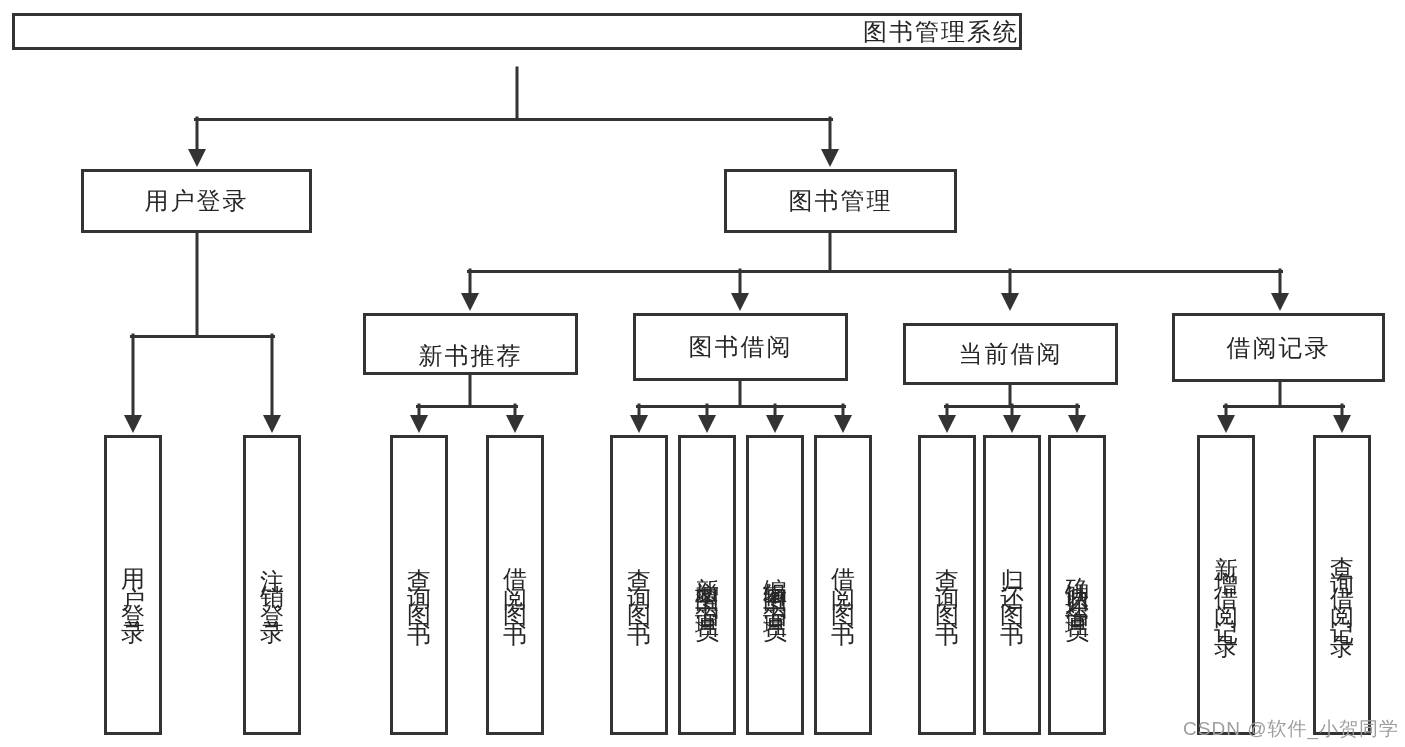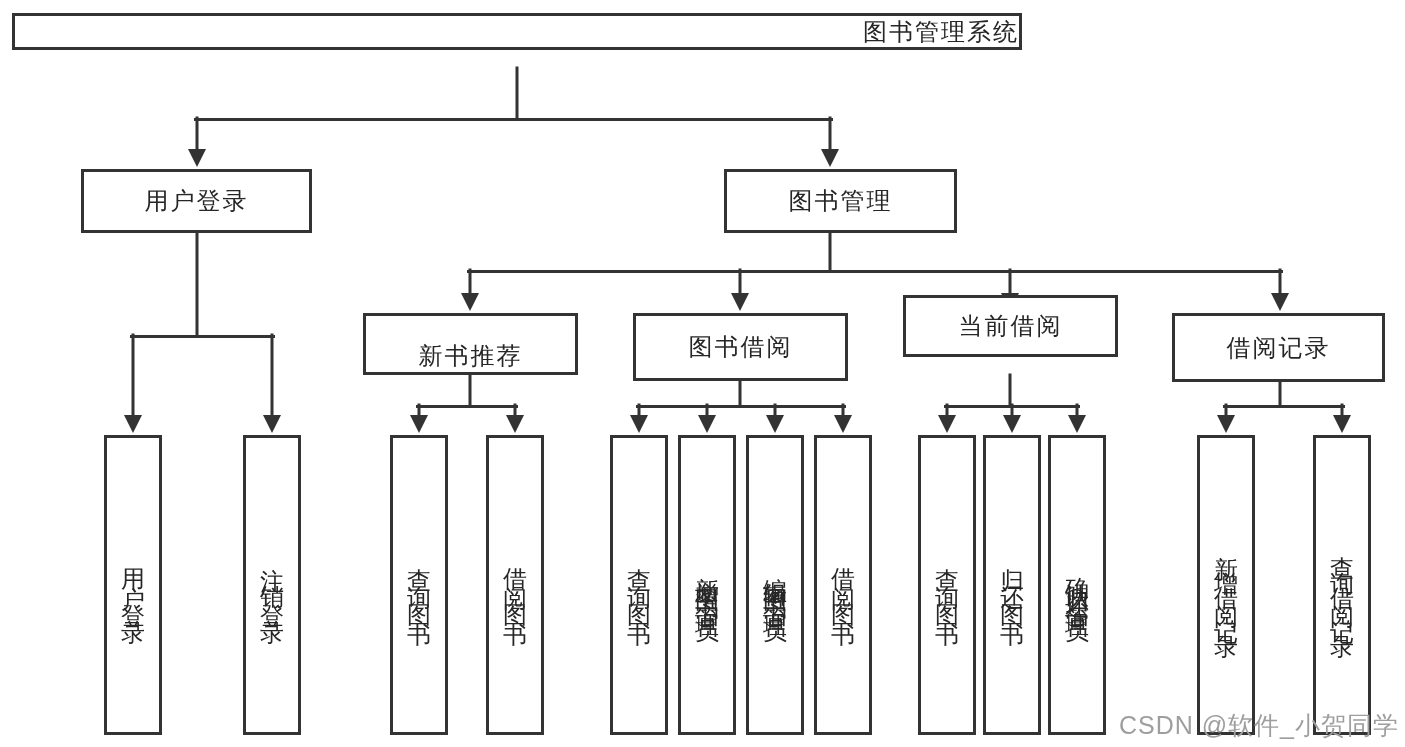--- a/index.html
+++ b/index.html
@@ -20,21 +20,21 @@
   }
   .leaf .vtext{
     writing-mode:vertical-rl;
     font-size:24px;line-height:1;
   }
   .sp-a .vtext{letter-spacing:18px;}  
   .sp-b .vtext{letter-spacing:16px;}  
   .sp-c .vtext{letter-spacing:6px;}   
   .watermark{
     position:absolute;right:6px;bottom:5px;
-    font-size:25px;letter-spacing:1px;
+    font-size:19px;letter-spacing:1px;
     color:var(--watermark,#9e9e9e);z-index:5;
   }
 </style>
 </head>
 <body>
 
 <div class="canvas">
 
   <svg class="connector-layer" width="1405" height="747" viewBox="0 0 1405 747">
     <path class="connector" d="M517 68 V119.5 M195.5 119.5 H831.5 M197 118 V150 M830 118 V150"></path>
@@ -72,21 +72,21 @@
   <div class="node" style="left:712px;top:169px;width:233px;height:64px;margin-left:12px;">
     <span>图书管理</span>
   </div>
 
   <div class="node" style="left:363px;top:313px;width:215px;height:62px;align-items:flex-end;">
     <span>新书推荐</span>
   </div>
   <div class="node" style="left:633px;top:313px;width:215px;height:68px;">
     <span>图书借阅</span>
   </div>
-  <div class="node" style="left:903px;top:295px;width:215px;height:62px;">
+  <div class="node" style="left:903px;top:323px;width:215px;height:62px;">
     <span>当前借阅</span>
   </div>
   <div class="node" style="left:1172px;top:313px;width:213px;height:69px;">
     <span>借阅记录</span>
   </div>
 
   <div class="node leaf sp-a" style="left:104px;top:435px;width:58px;height:300px;">
     <span class="vtext">用户登录</span>
   </div>
   <div class="node leaf sp-a" style="left:243px;top:435px;width:58px;height:300px;">

